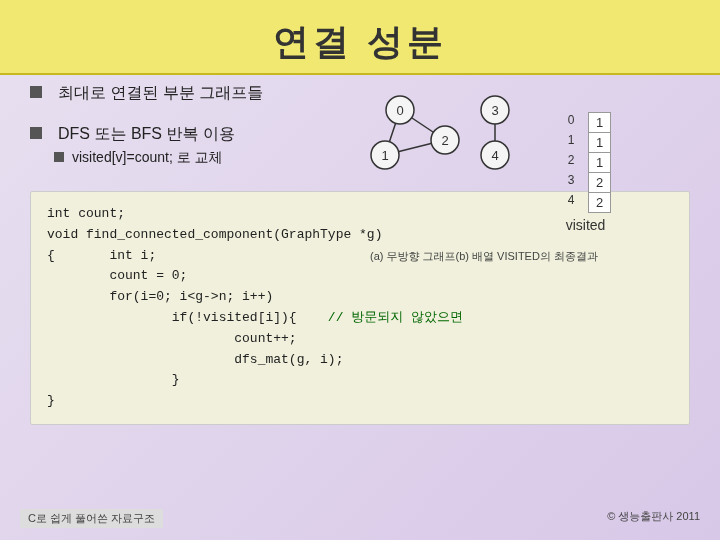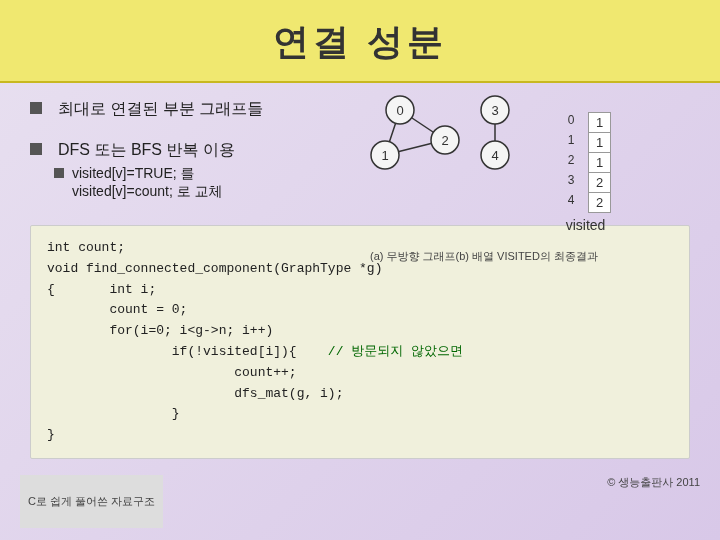--- a/index.html
+++ b/index.html
@@ -16,22 +16,22 @@
       width: 720px;
       height: 540px;
       background: linear-gradient(135deg, #e8e0f0 0%, #d8c8e8 100%);
       position: relative;
       padding: 20px 30px;
     }
 
     
     .header-area {
       background: #f0e870;
-      margin: -20px -30px 16px -30px;
-      padding: 18px 30px 14px 30px;
+      margin: -20px -30px 8px -30px;
+      padding: 18px 30px 6px 30px;
       border-bottom: 2px solid #c8b820;
     }
 
     .title {
       font-size: 36px;
       font-weight: bold;
       color: #333;
       letter-spacing: 4px;
       text-align: center;
     }
@@ -162,21 +162,21 @@
       right: 0;
       display: flex;
       justify-content: space-between;
       padding: 0 20px;
       font-size: 11px;
       color: #444;
     }
 
     .footer-left {
       background: #ddd;
-      padding: 19px 8px;
+      padding: 2px 8px;
     }
 
     
     .node-circle {
       fill: #f5f5f5;
       stroke: #333;
       stroke-width: 1.5;
     }
 
     .node-text {
@@ -211,21 +211,20 @@
 
     <div class="bullet-section">
       <div class="bullet-main">
         <span class="bullet-square"></span>
         <span>DFS 또는 BFS 반복 이용</span>
       </div>
 
       <div class="bullet-sub">
         <span class="bullet-square-small"></span>
         <div>
-          <div>visited[v]=TRUE; 를</div>
           <div>visited[v]=count; 로 교체</div>
         </div>
       </div>
     </div>
   </div>
 
   <div class="diagram-area">
     <div class="graph-diagram">
 
       <div class="graph-svg-container">

